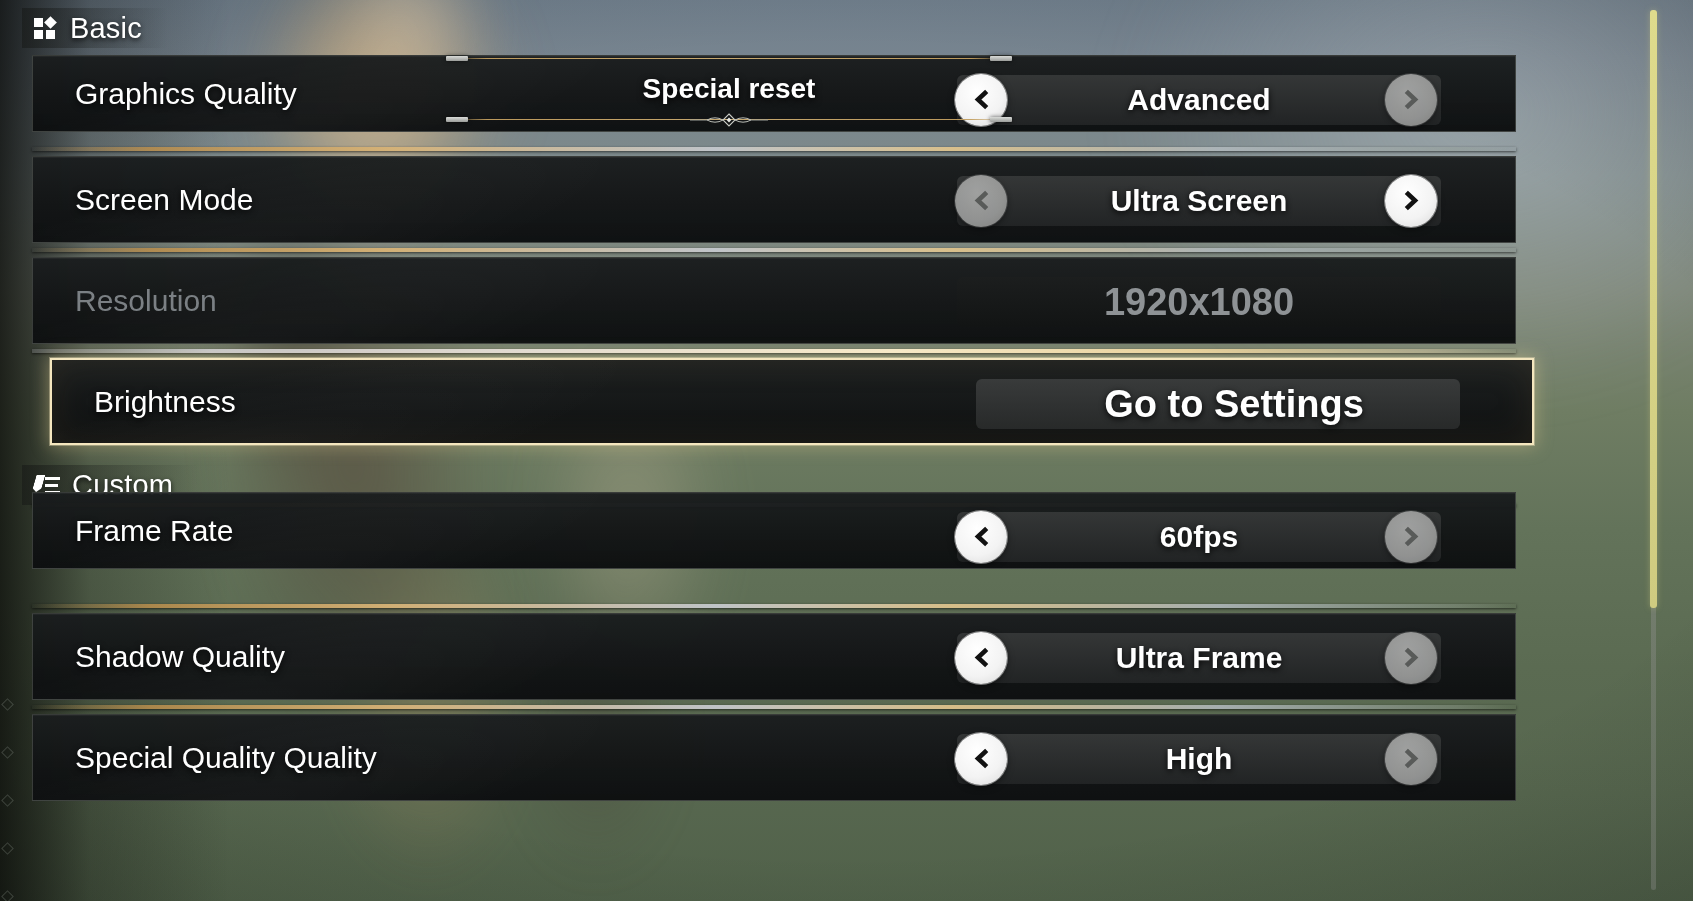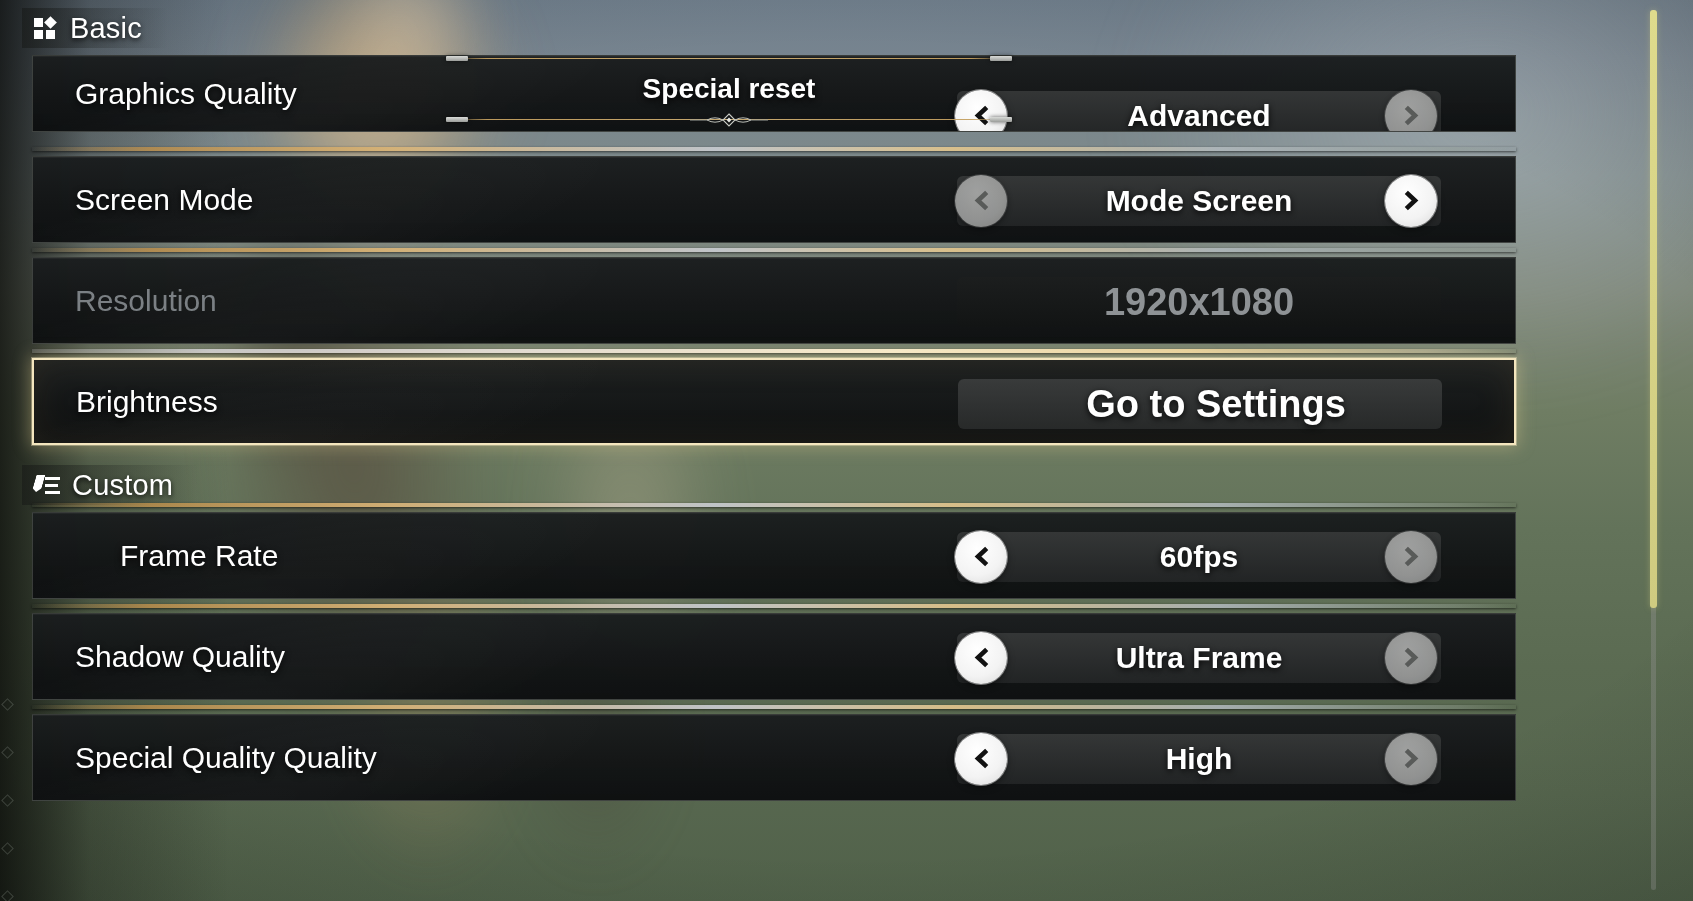--- a/index.html
+++ b/index.html
@@ -127,20 +127,21 @@
       radial-gradient(ellipse 60% 50% at 30% 50%, rgba(255,255,255,.035), rgba(255,255,255,0) 70%);
     transform:rotate(-14deg);
     pointer-events:none;
   }
   .row.selected {
     border:2px solid #f4e6be;
     box-shadow:
       0 0 0 1px rgba(255,240,200,.35),
       0 0 16px 2px rgba(240,216,150,.35),
       inset 0 0 34px rgba(120,100,60,.18);
+    margin-left: 18px;
   }
   .row .rlabel {
     position:relative; z-index:2;
     margin-left:42px;
     color:#fff; font-size:30px; font-weight:400;
     text-shadow:0 2px 6px rgba(0,0,0,.9);
     white-space:nowrap;
   }
   .row.disabled .rlabel { color:#7b8084; text-shadow:none; }
 
@@ -295,41 +296,41 @@
       <span class="ico-basic">
         <b></b>
         <b></b>
         <b></b>
         <s></s>
       </span>
       <span class="label">Basic</span>
     </div>
     <div class="row" style="top: 55px; height: 77px;">
       <div class="rlabel">Graphics Quality</div>
-      <div class="ctrl" style="left: 896px; top: 16px; width: 540px; height: 87px;">
+      <div class="ctrl" style="left: 896px; top: 0px; width: 540px; height: 87px;">
         <div class="pillbg" style="left: 28px; top: 19px; width: 484px; height: 50px;"></div>
         <div class="val">Advanced</div>
         <div class="arw on" style="left: 26px;">
           <svg viewBox="0 0 28 27" width="28" height="27">
             <path d="M18 7 L11 13.5 L18 20" fill="none" stroke-width="4.6" stroke-linecap="square" stroke-linejoin="miter"></path>
           </svg>
         </div>
         <div class="arw off" style="left: 456px;">
           <svg viewBox="0 0 28 27" width="28" height="27">
             <path d="M11 7 L18 13.5 L11 20" fill="none" stroke-width="4.6" stroke-linecap="square" stroke-linejoin="miter"></path>
           </svg>
         </div>
       </div>
     </div>
     <div class="sep" style="top: 147px;"></div>
     <div class="row" style="top: 156px; height: 87px;">
       <div class="rlabel">Screen Mode</div>
       <div class="ctrl" style="left: 896px; top: 0px; width: 540px; height: 87px;">
         <div class="pillbg" style="left: 28px; top: 19px; width: 484px; height: 50px;"></div>
-        <div class="val">Mode Screen</div>
+        <div class="val">Ultra Screen</div>
         <div class="arw off" style="left: 26px;">
           <svg viewBox="0 0 28 27" width="28" height="27">
             <path d="M18 7 L11 13.5 L18 20" fill="none" stroke-width="4.6" stroke-linecap="square" stroke-linejoin="miter"></path>
           </svg>
         </div>
         <div class="arw on" style="left: 456px;">
           <svg viewBox="0 0 28 27" width="28" height="27">
             <path d="M11 7 L18 13.5 L11 20" fill="none" stroke-width="4.6" stroke-linecap="square" stroke-linejoin="miter"></path>
           </svg>
         </div>
@@ -352,21 +353,21 @@
     <div class="sec-head" style="top: 465px;">
       <span class="ico-pen">
         <u></u>
         <i></i>
         <i></i>
         <i></i>
       </span>
       <span class="label">Custom</span>
     </div>
     <div class="sep" style="top: 503px;"></div>
-    <div class="row" style="top: 512px; height: 87px; padding-left: 45px;">
+    <div class="row" style="top: 492px; height: 77px;">
       <div class="rlabel">Frame Rate</div>
       <div class="ctrl" style="left: 896px; top: 0px; width: 540px; height: 87px;">
         <div class="pillbg" style="left: 28px; top: 19px; width: 484px; height: 50px;"></div>
         <div class="val">60fps</div>
         <div class="arw on" style="left: 26px;">
           <svg viewBox="0 0 28 27" width="28" height="27">
             <path d="M18 7 L11 13.5 L18 20" fill="none" stroke-width="4.6" stroke-linecap="square" stroke-linejoin="miter"></path>
           </svg>
         </div>
         <div class="arw off" style="left: 456px;">

